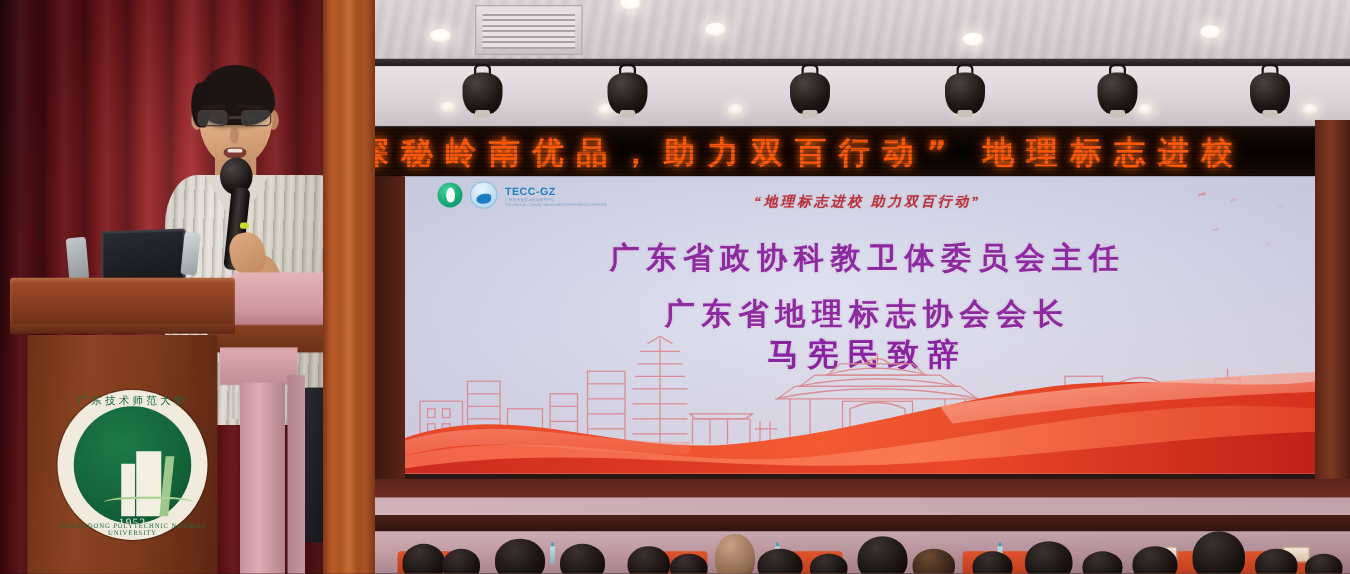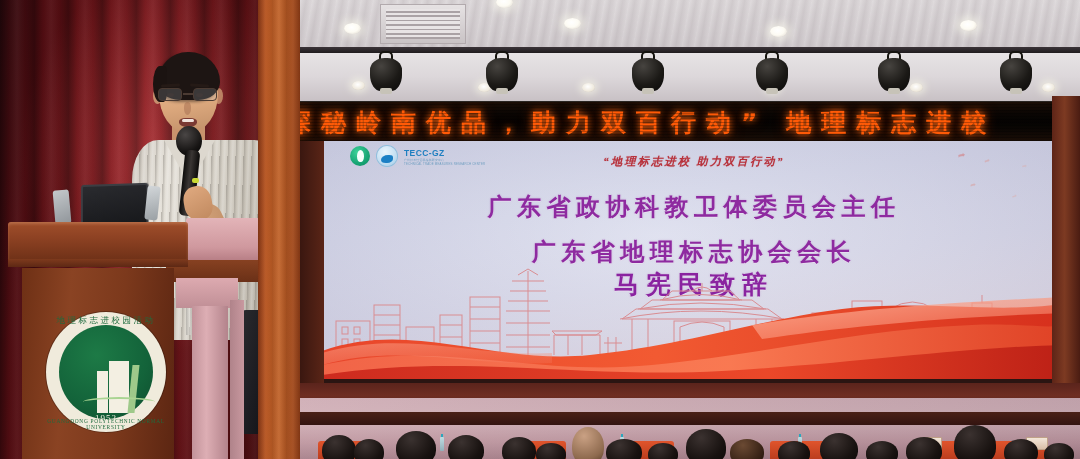--- a/index.html
+++ b/index.html
@@ -699,21 +699,21 @@
 
     <div class="podium-wood-step"></div>
     <div class="podium-pink-top"></div>
     <div class="podium-pink-mid"></div>
     <div class="podium-pink-col"></div>
     <div class="podium-pink-col2"></div>
     <div class="podium-top"></div>
     <div class="podium-body"></div>
 
     <div class="emblem">
-      <div class="cn-arc">地理标志进校园活动</div>
+      <div class="cn-arc">广东技术师范大学</div>
       <div class="ring-inner">
         <div class="tower"></div>
         <div class="ribbon"></div>
         <div class="year">1952</div>
       </div>
       <div class="en-arc">GUANGDONG POLYTECHNIC NORMAL UNIVERSITY</div>
     </div>
 
     <div class="wood-column"></div>
   </div>

